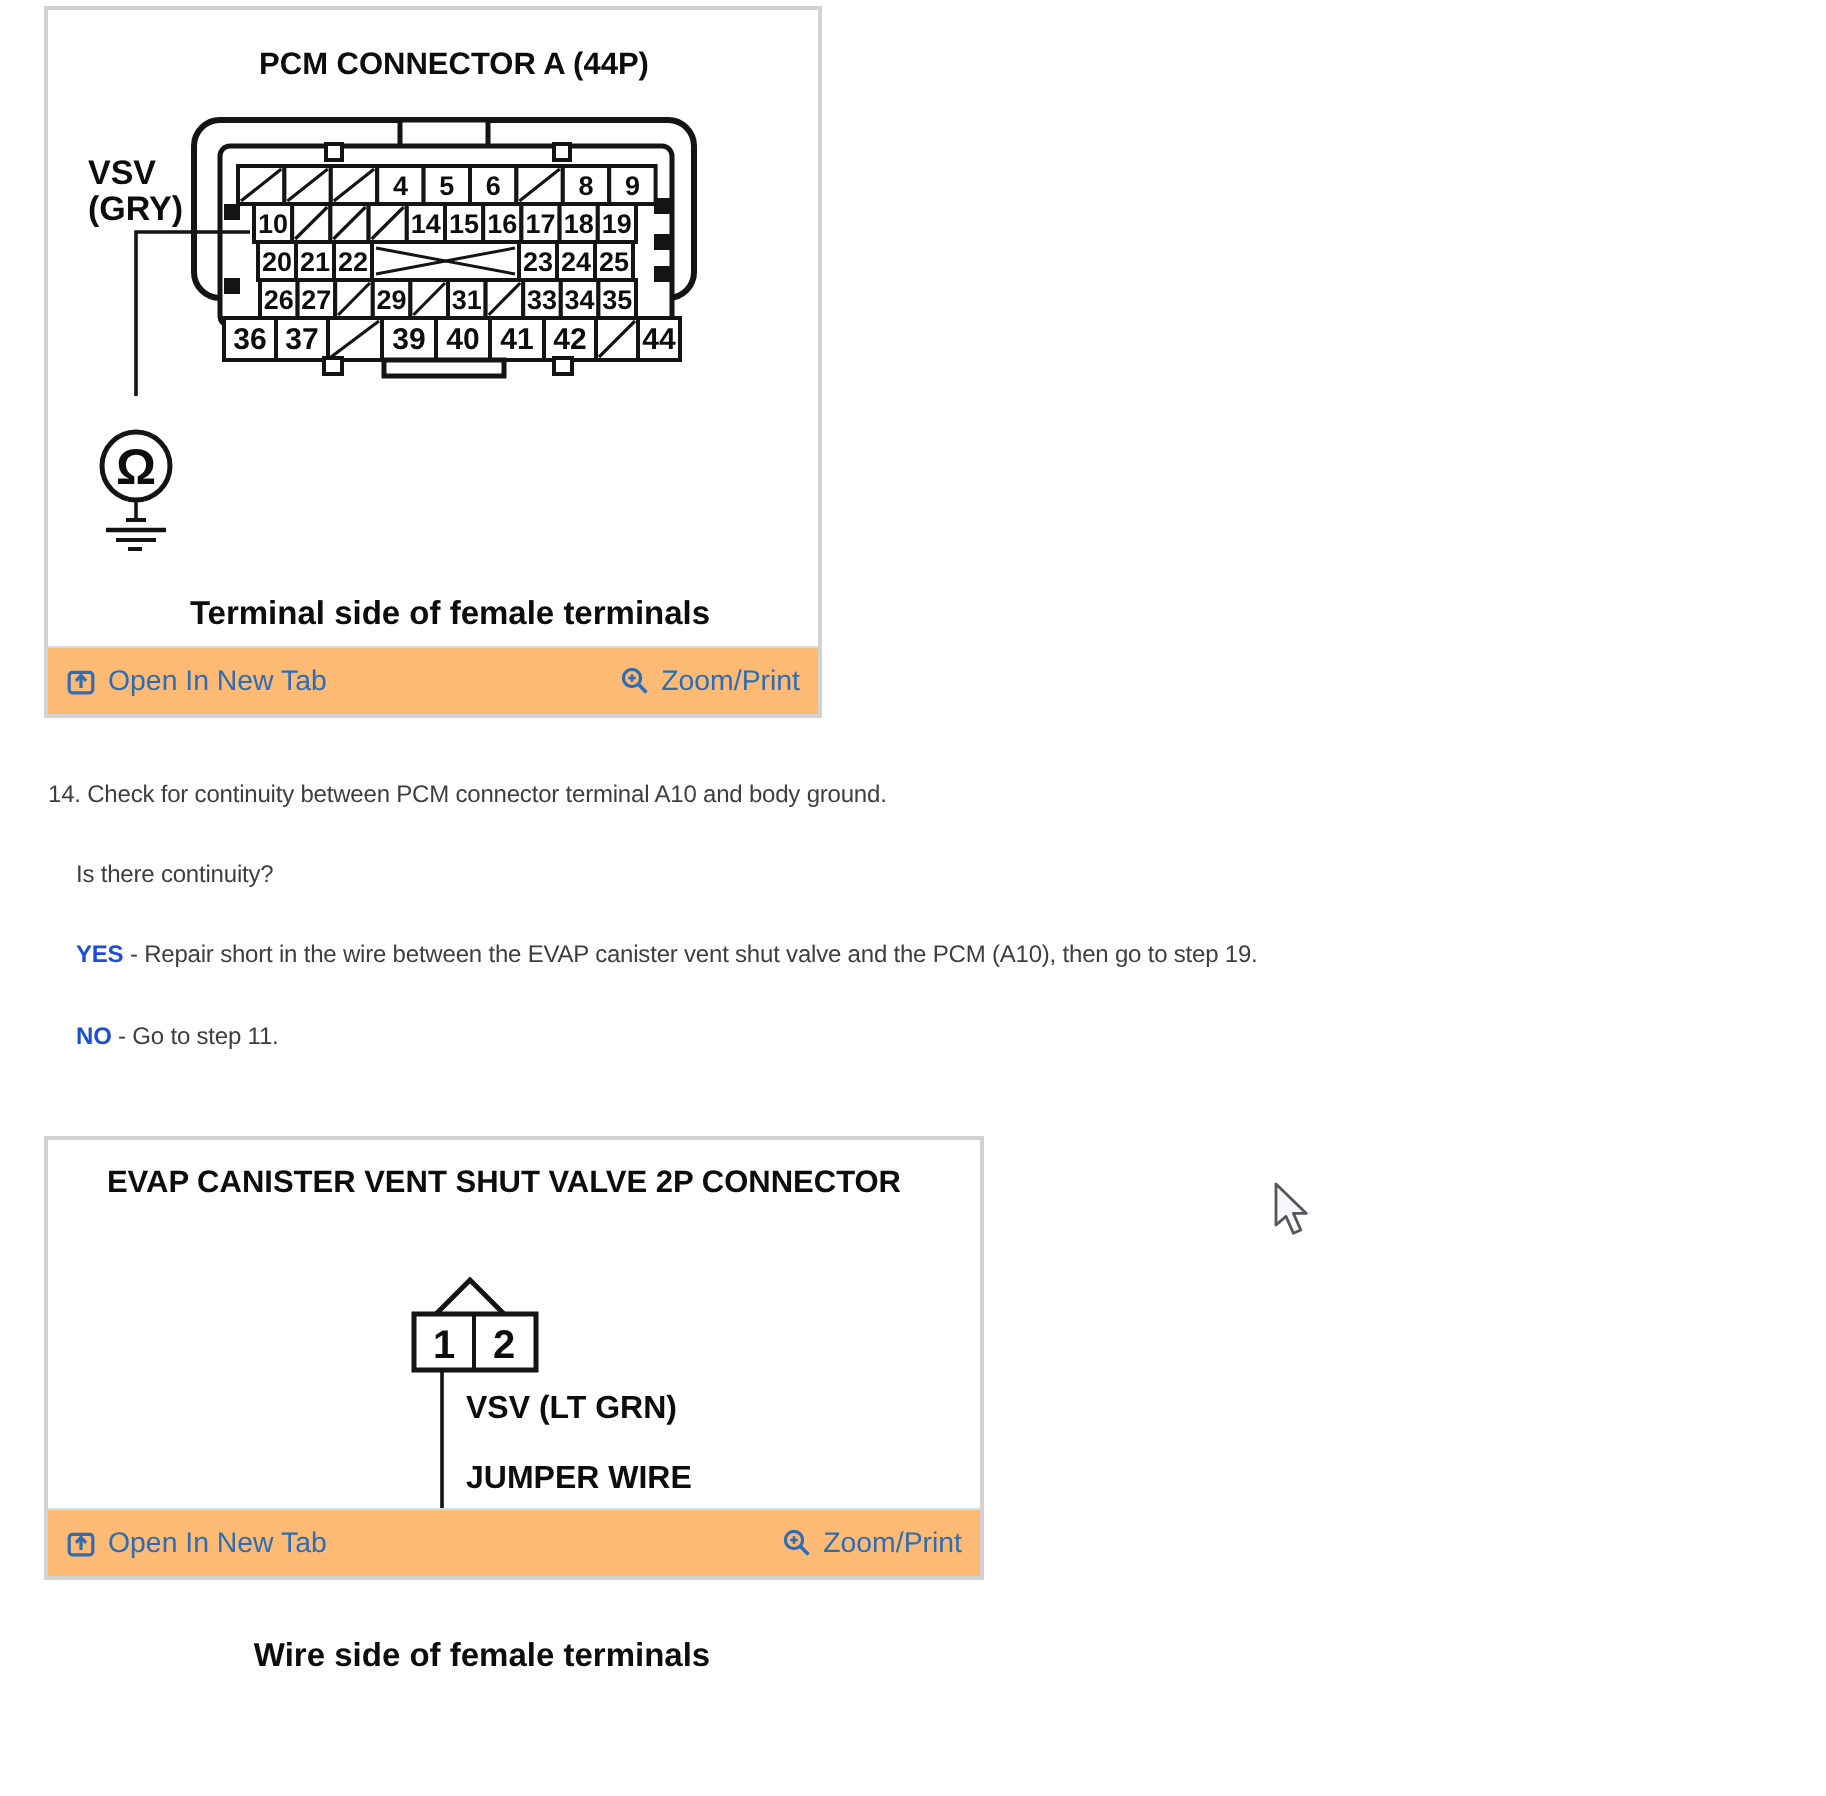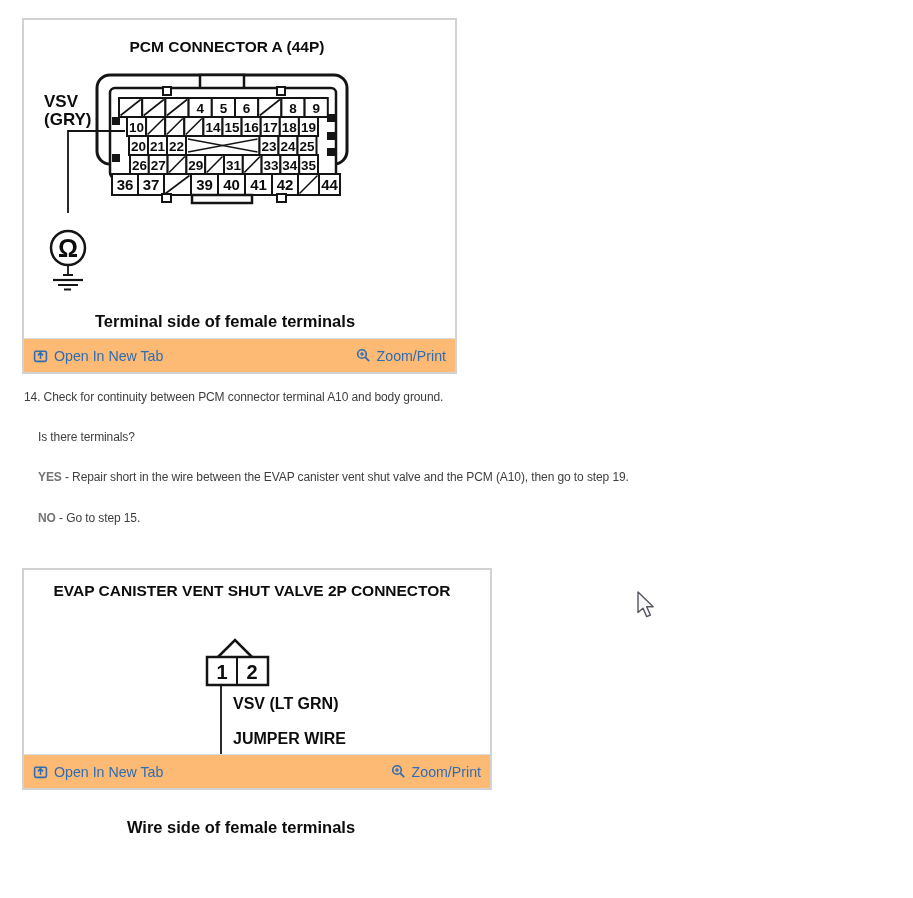--- a/index.html
+++ b/index.html
@@ -5,40 +5,40 @@
   html,body{margin:0;padding:0;}
   body{
     width:913px;height:898px;position:relative;overflow:hidden;
     background:#ffffff;
     font-family:"Liberation Sans",sans-serif;
   }
   .panel{
     position:absolute;background:#ffffff;
     border:2px solid #d2d2d2;box-sizing:border-box;
   }
-  #panel1{left:22px;top:18px;width:435px;height:356px;}
+  #panel1{left:22px;top:3px;width:389px;height:356px;}
   #panel2{left:22px;top:568px;width:470px;height:222px;}
   .diagram-svg{position:absolute;left:0;top:0;display:block;}
   .panel-footer{
     position:absolute;left:0;right:0;bottom:0;height:29px;
     background:#fdba74;border-top:1px solid #d8dde4;
     display:flex;align-items:center;justify-content:space-between;
     padding:2px 9px;
   }
   .link{
     display:inline-flex;align-items:center;gap:6px;
     color:#2e6db4;font-size:14.2px;cursor:pointer;text-decoration:none;
     white-space:nowrap;
   }
   .link svg{flex:0 0 auto;}
   .step-line{
     position:absolute;font-size:12px;color:#3e3e3e;
     letter-spacing:-0.1px;white-space:nowrap;
   }
-  .step-line b{font-weight:bold;color:#737373;}
+  .step-line b{font-weight:bold;color:#1d4ed8;}
   #cursor{position:absolute;left:637px;top:591px;}
   
   .ink{stroke:#141414;fill:none;}
   .ink-fill{fill:#141414;stroke:none;}
   .cell{fill:#ffffff;stroke:#141414;stroke-width:2;}
   text.diag{fill:#0d0d0d;font-family:"Liberation Sans",sans-serif;}
 </style>
 </head>
 <body>
 
@@ -192,26 +192,26 @@
         <line x1="9.4" y1="9.4" x2="13.2" y2="13.2" stroke="#2e6db4" stroke-width="1.8"></line>
         <line x1="6" y1="4.1" x2="6" y2="7.9" stroke="#2e6db4" stroke-width="1.3"></line>
         <line x1="4.1" y1="6" x2="7.9" y2="6" stroke="#2e6db4" stroke-width="1.3"></line>
       </svg>
       <span>Zoom/Print</span>
     </a>
   </div>
 </div>
 
 <div class="step-line" style="left:24px;top:390px;">14. Check for continuity between PCM connector terminal A10 and body ground.</div>
-<div class="step-line" style="left:38px;top:430px;">Is there terminals?</div>
+<div class="step-line" style="left:38px;top:430px;">Is there continuity?</div>
 <div class="step-line" style="left:38px;top:470px;">
   <b>YES</b><span> - Repair short in the wire between the EVAP canister vent shut valve and the PCM (A10), then go to step 19.</span>
 </div>
 <div class="step-line" style="left:38px;top:511px;">
-  <b>NO</b><span> - Go to step 15.</span>
+  <b>NO</b><span> - Go to step 11.</span>
 </div>
 
 <div class="panel" id="panel2">
   <svg class="diagram-svg" width="466" height="282" viewBox="0 0 466 282">
 
     <text class="diag" x="228" y="26" font-size="15.5" font-weight="bold" text-anchor="middle">EVAP CANISTER VENT SHUT VALVE 2P CONNECTOR</text>
 
     <g>
       <polyline class="ink" points="194,87 211,70 228,87" stroke-width="2.5" fill="#ffffff"></polyline>
       <rect x="183" y="87" width="61" height="28" fill="#ffffff" stroke="#141414" stroke-width="2.5"></rect>

